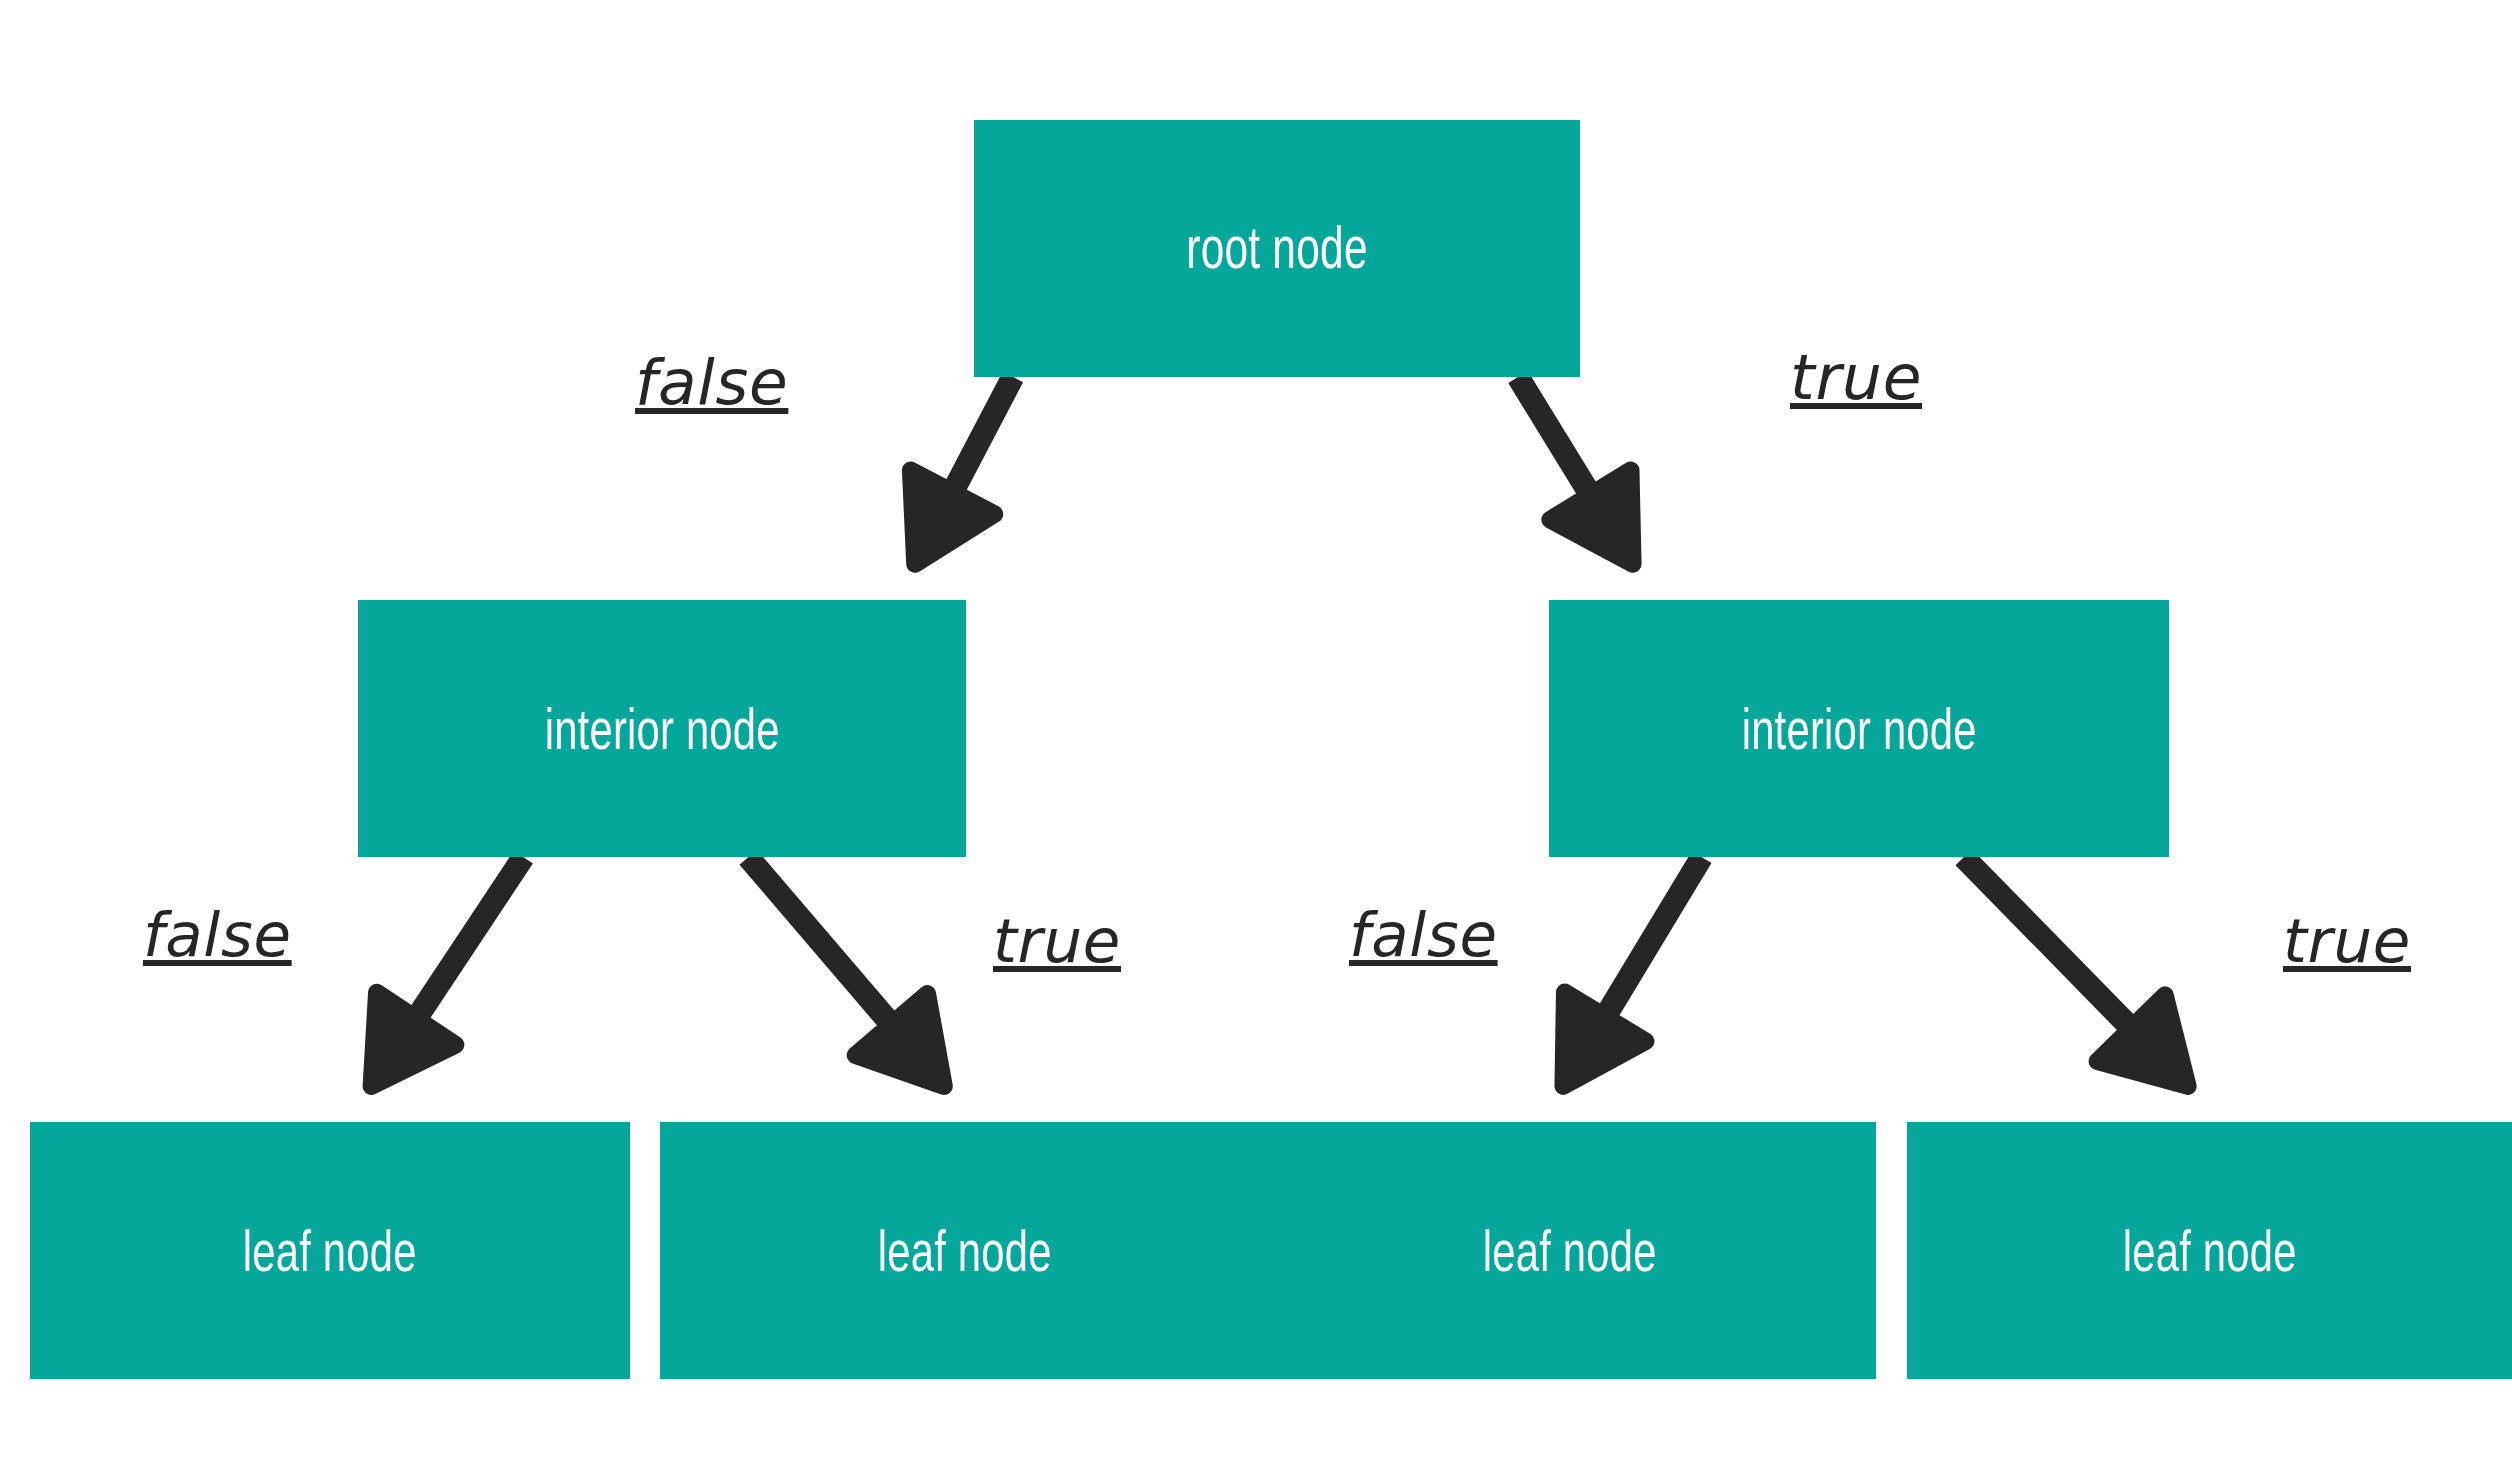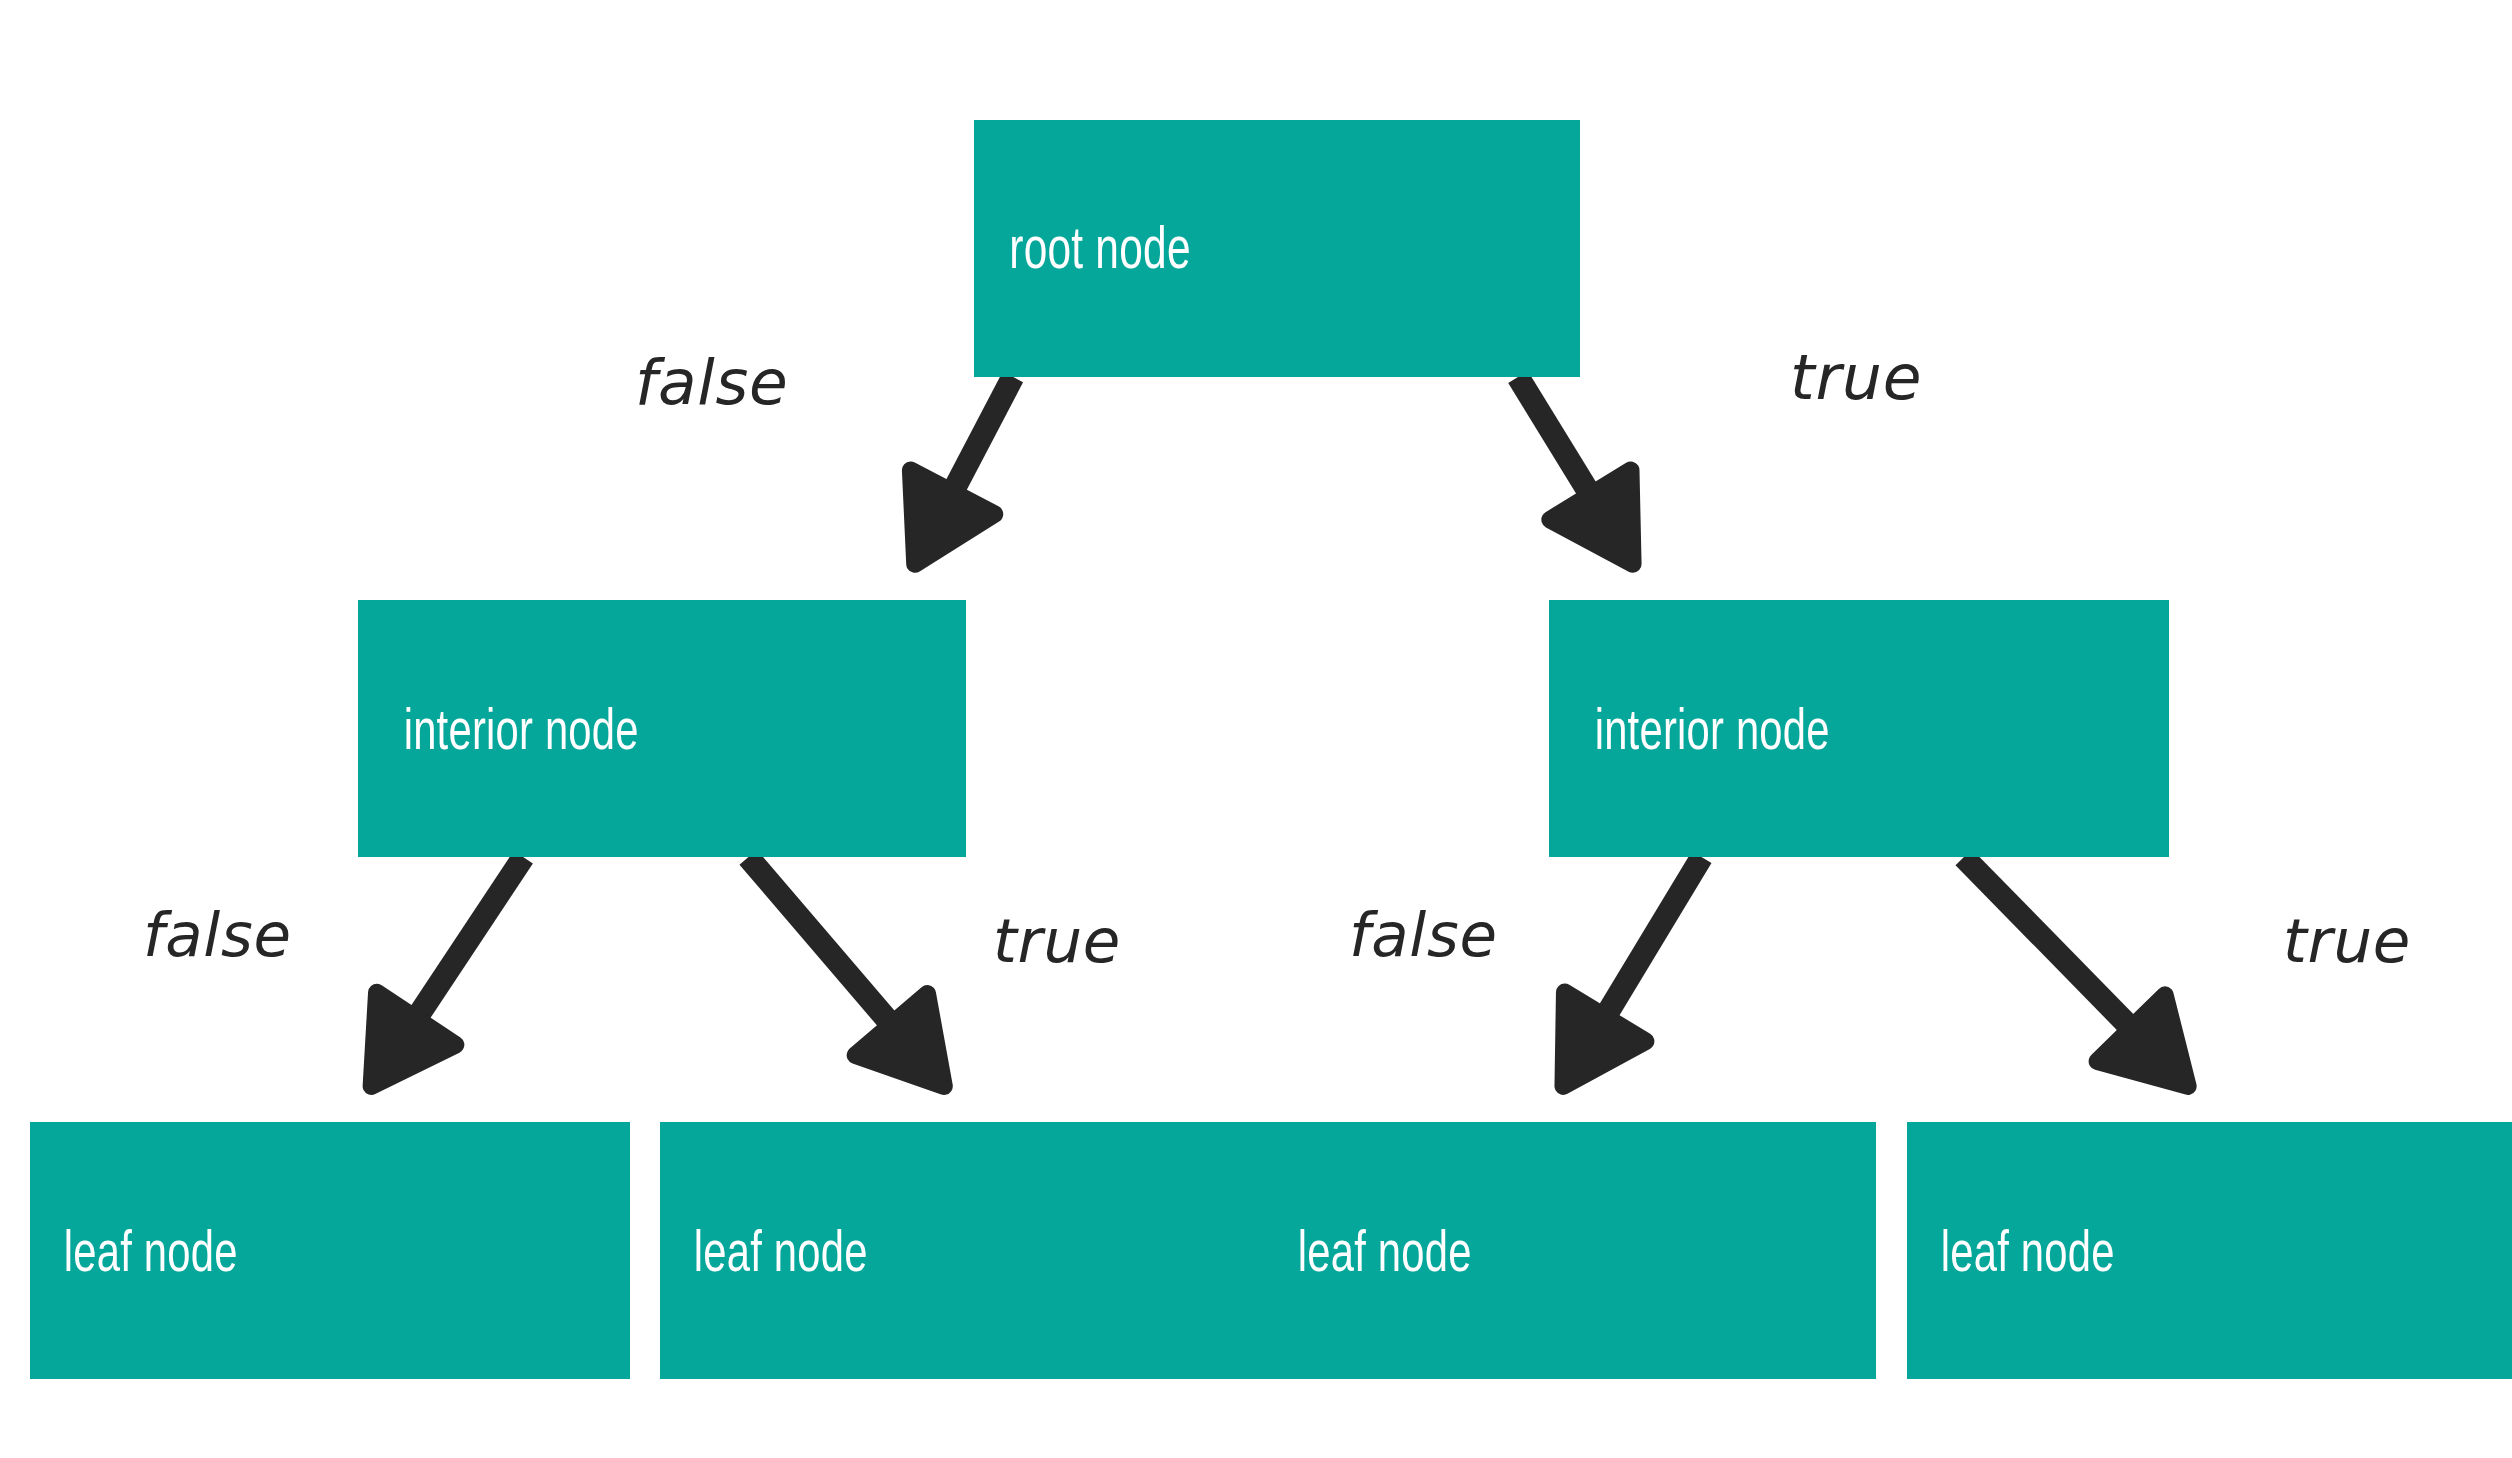--- a/index.html
+++ b/index.html
@@ -24,20 +24,21 @@
     top: 0;
     width: 2512px;
     height: 1459px;
     pointer-events: none;
   }
   .node {
     position: absolute;
     box-sizing: border-box;
     display: flex;
     align-items: center;
+    justify-content: center;
     background: #06A79B;
     color: #ffffff;
     font-family: "Liberation Sans", sans-serif;
     font-weight: 400;
     line-height: 1;
     letter-spacing: 0.3px;
     white-space: nowrap;
     z-index: 2;
   }
   .node-label {
@@ -51,20 +52,21 @@
     position: absolute;
     color: #262626;
     font-family: "DejaVu Sans", sans-serif;
     font-style: italic;
     font-weight: 400;
     font-size: 63px;
     line-height: 1;
     white-space: nowrap;
     z-index: 3;
     letter-spacing: 0.7px;
+    text-decoration: underline;
   }
   .edge-label.small {
     font-size: 61px;
   }
 </style>
 </head>
 <body>
 
 <div id="canvas">
 

